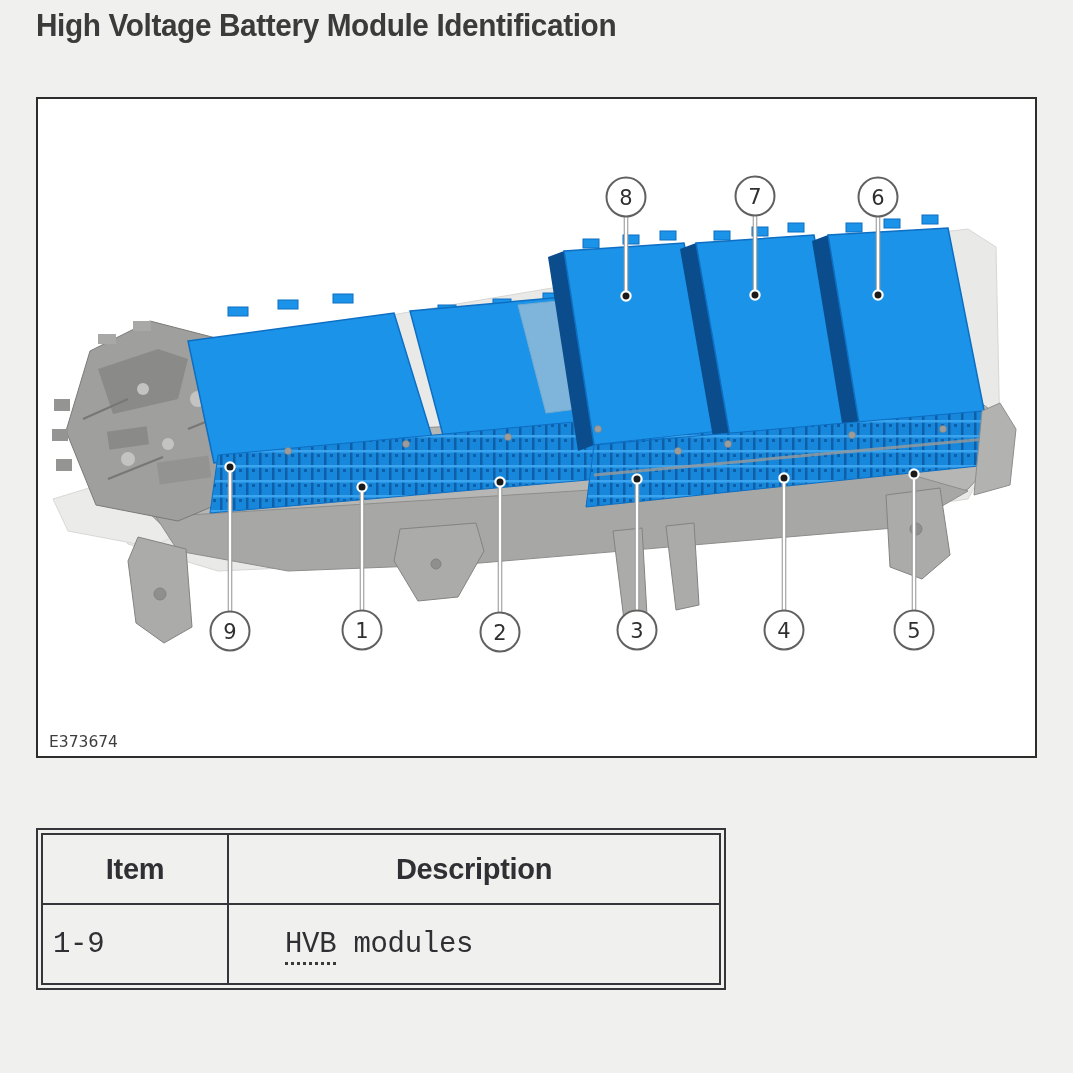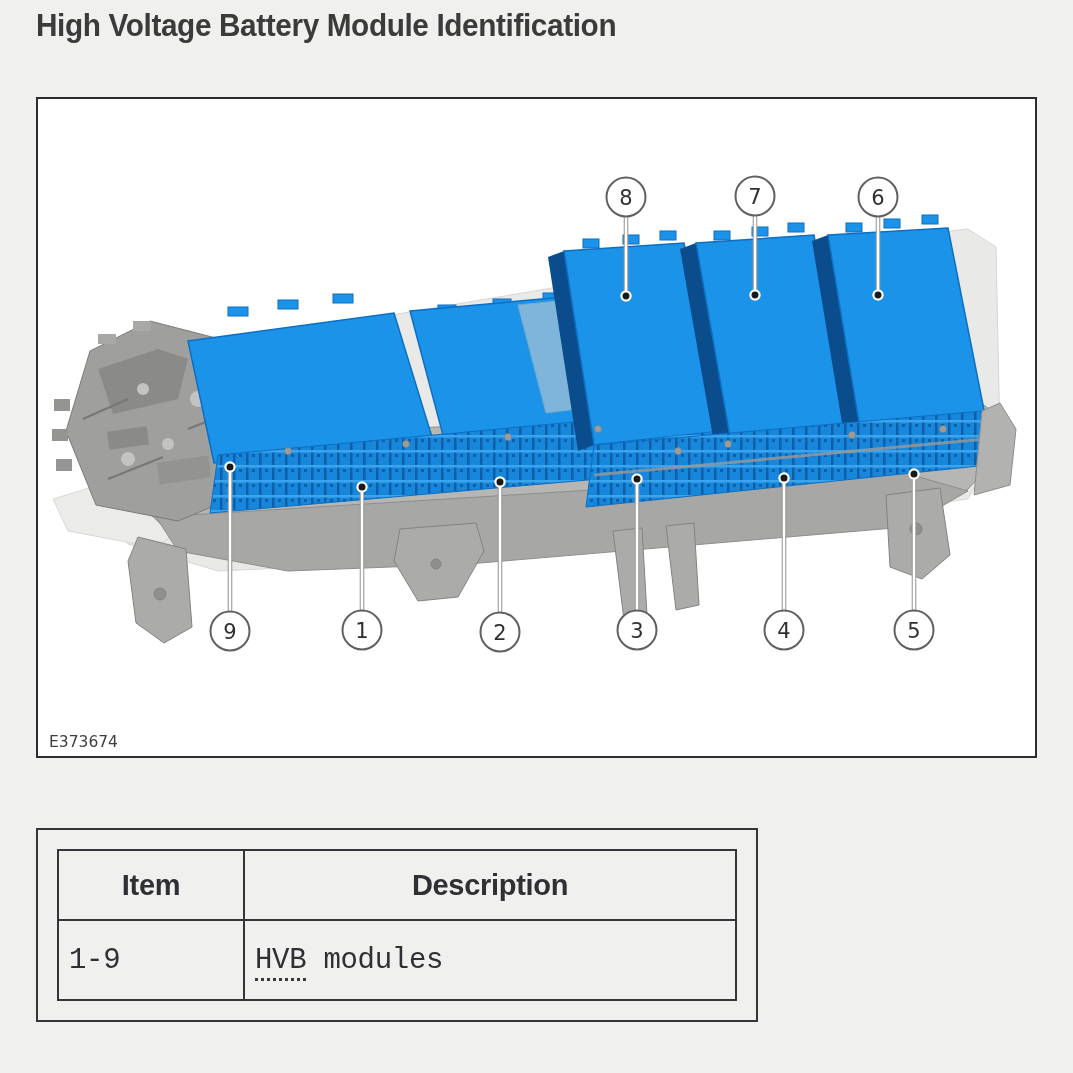--- a/index.html
+++ b/index.html
@@ -28,21 +28,21 @@
     font-family:"DejaVu Sans",sans-serif;
     font-size:21px;fill:#2f2f2f;
   }
   .ecode{
     font-family:"DejaVu Sans",sans-serif;
     font-size:15.5px;fill:#3e3e3e;
   }
   .table-wrap{
     position:absolute;left:36px;top:828px;
     border:2px solid #35353a;
-    padding:19px;
+    padding:3px;
     display:inline-block;
   }
   table.id-table{
     border-collapse:collapse;
     color:#2f2f34;
   }
   table.id-table th{
     border:2px solid #35353a;
     font-size:29px;font-weight:bold;text-align:center;
     height:66px;vertical-align:middle;
@@ -54,20 +54,21 @@
     height:76px;vertical-align:middle;
     padding-left:10px;
     letter-spacing:-0.3px;
     font-family:Liberation Mono, monospace;
   }
   .col-item{width:182px;}
   .col-desc{width:488px;}
   .abbr-dotted{
     border-bottom:3px dotted #3a3a3a;
     padding-bottom:1px;
+    margin-left:46px;
   }
 </style>
 </head>
 <body>
 
 <div class="page-title">High Voltage Battery Module Identification</div>
 
 <div class="figure-box">
 <svg viewBox="0 0 997 657" xmlns="http://www.w3.org/2000/svg">
   <defs>

